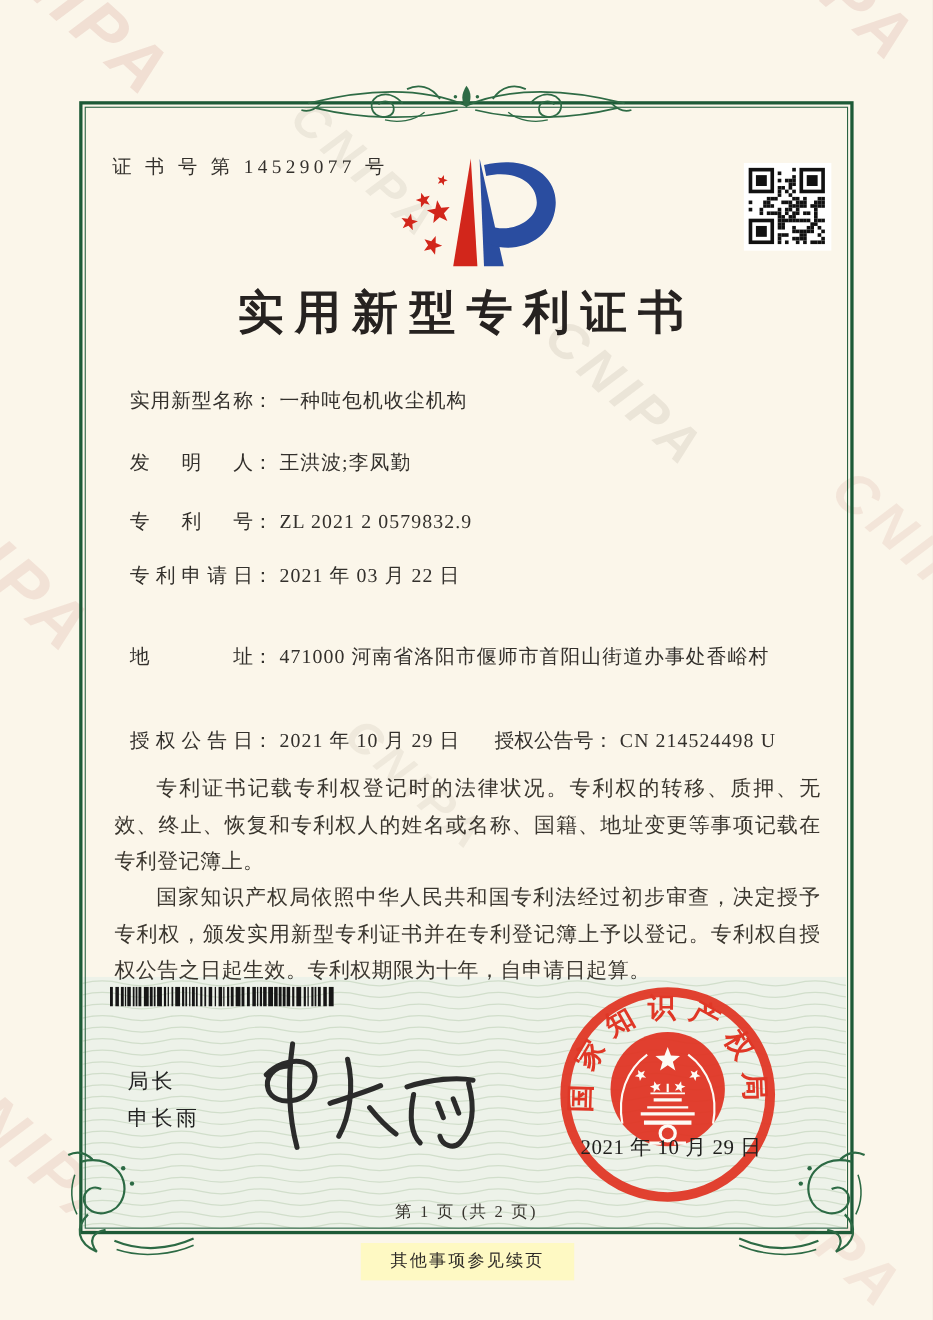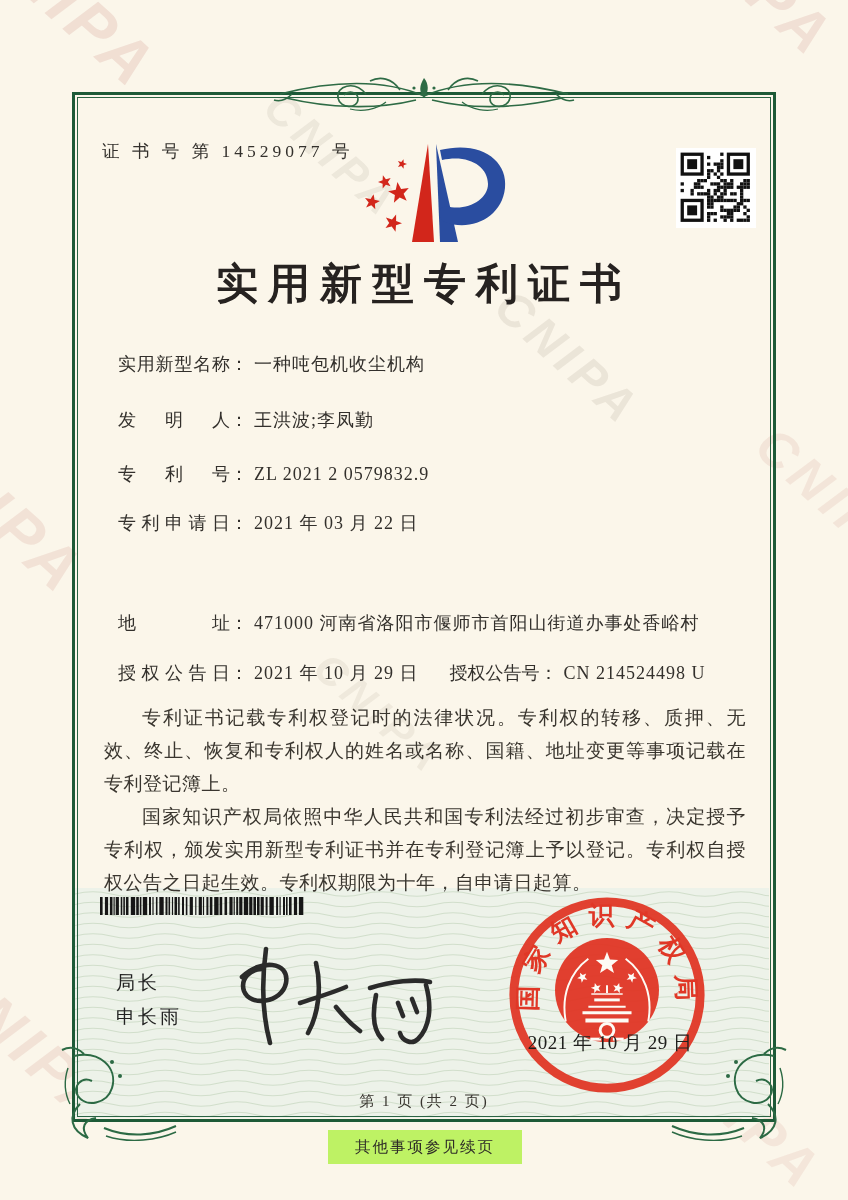--- a/index.html
+++ b/index.html
@@ -33,21 +33,21 @@
   .barcode{position:absolute;left:100px;top:897px;z-index:4;}
   .officer{position:absolute;left:116px;font-family:"Liberation Sans","DejaVu Sans",sans-serif;
            font-size:19px;letter-spacing:3px;color:#222;z-index:5;}
   .signature{position:absolute;left:224px;top:933px;z-index:5;}
   .seal{position:absolute;left:504px;top:892px;z-index:4;}
   .seal-date{position:absolute;left:512px;top:1030px;width:196px;text-align:center;
              font-size:19px;letter-spacing:0.5px;color:#20201e;z-index:5;}
   .page-num{position:absolute;left:72px;top:1092px;width:704px;text-align:center;
             font-size:15px;letter-spacing:2px;color:#37342e;z-index:4;}
   .note-box{position:absolute;left:328px;top:1130px;width:194px;height:34px;line-height:34px;
-            background:#bef264;text-align:center;font-size:15.5px;letter-spacing:2px;color:#2e2b27;z-index:4;}
+            background:#fef9c3;text-align:center;font-size:15.5px;letter-spacing:2px;color:#2e2b27;z-index:4;}
 </style>
 </head>
 <body>
 
 <div class="page">
 
   <div class="wm" style="left:-48px;top:-36px;font-size:64px;color:rgba(205,140,130,.22);">CNIPA</div>
   <div class="wm" style="left:640px;top:-60px;font-size:60px;color:rgba(205,140,130,.20);">CNIPA</div>
   <div class="wm" style="left:250px;top:130px;font-size:44px;color:rgba(120,110,90,.10);">CNIPA</div>
   <div class="wm" style="left:480px;top:330px;font-size:48px;color:rgba(120,110,90,.12);">CNIPA</div>
@@ -284,21 +284,21 @@
   </div>
   <div class="frow" style="top:407px;">
     <span class="flabel">发明人</span><span class="fcolon">：</span><span class="fval">王洪波;李凤勤</span>
   </div>
   <div class="frow" style="top:461px;">
     <span class="flabel">专利号</span><span class="fcolon">：</span><span class="fval">ZL 2021 2 0579832.9</span>
   </div>
   <div class="frow" style="top:510px;">
     <span class="flabel">专利申请日</span><span class="fcolon">：</span><span class="fval">2021 年 03 月 22 日</span>
   </div>
-  <div class="frow" style="top:610px;">
+  <div class="frow" style="top:584px;">
     <span class="flabel">地址</span><span class="fcolon">：</span><span class="fval">471000 河南省洛阳市偃师市首阳山街道办事处香峪村</span>
   </div>
   <div class="frow" style="top:660px;">
     <span class="fgroup" style="width:327px;">
       <span class="flabel">授权公告日</span><span class="fcolon">：</span><span class="fval">2021 年 10 月 29 日</span>
     </span>
     <span class="fgroup">
       <span class="flabel auto">授权公告号</span><span class="fcolon">：</span><span class="fval">CN 214524498 U</span>
     </span>
   </div>

